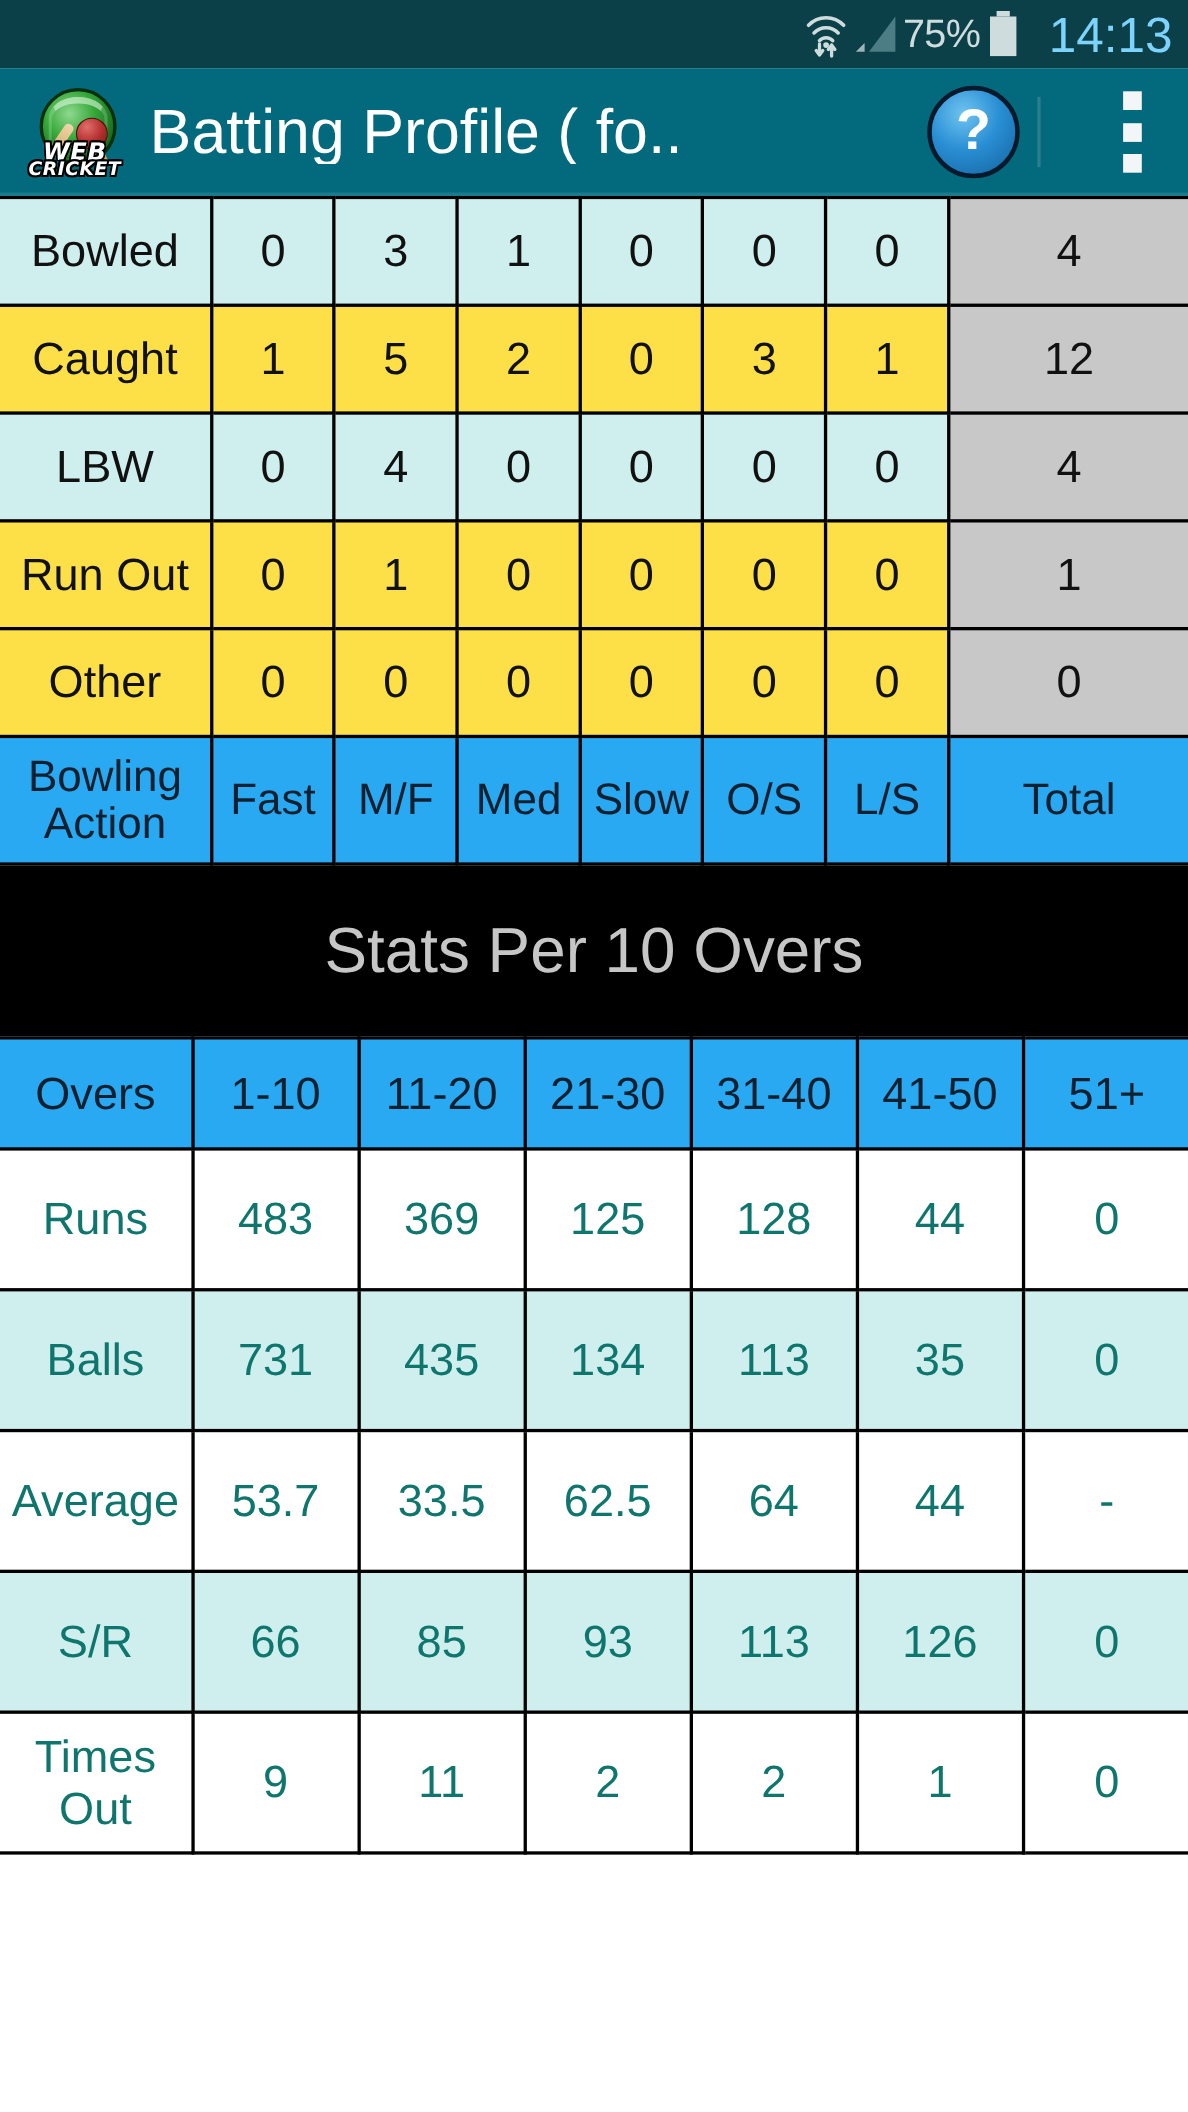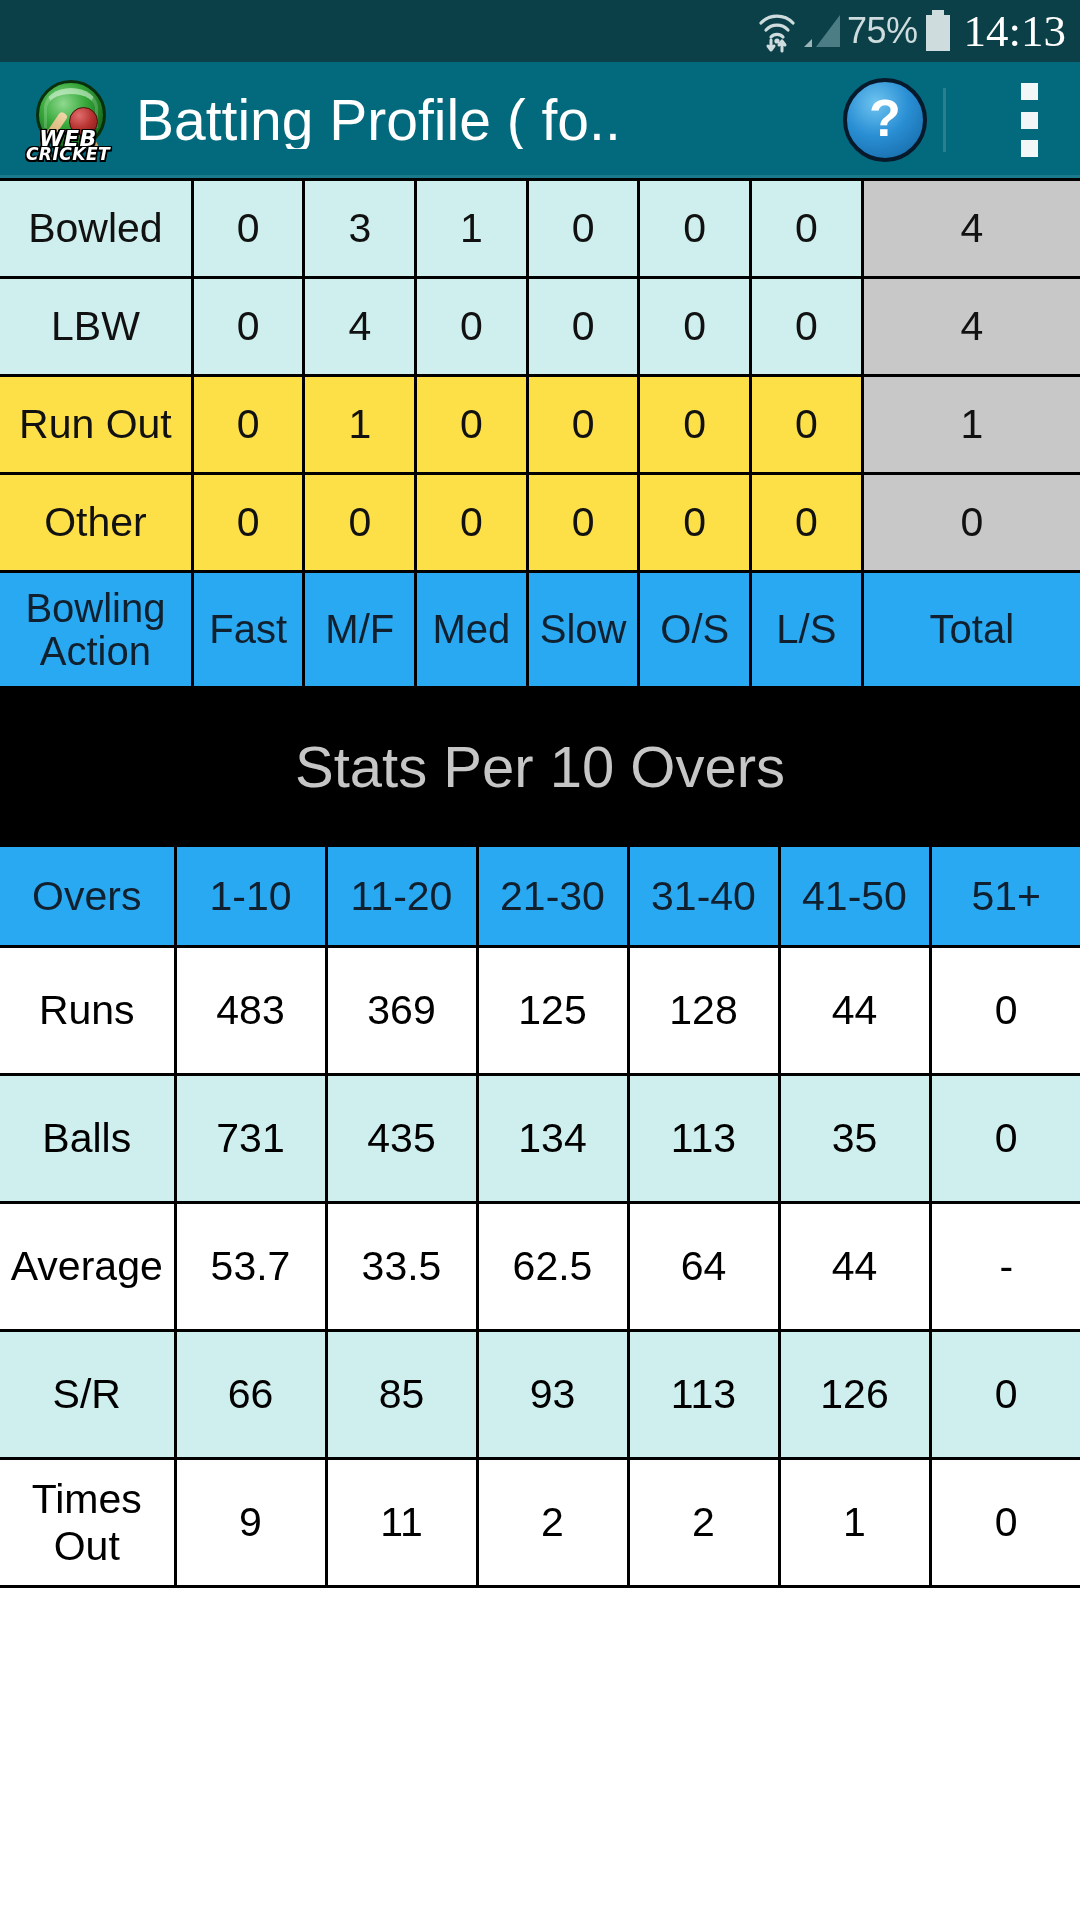--- a/index.html
+++ b/index.html
@@ -16,23 +16,22 @@
     background:#0b4049;
     display:flex; align-items:center; justify-content:flex-end;
     padding-right:14px; gap:5px;
   }
   .sb-icon{ display:flex; align-items:flex-end; }
   .sb-text{
     color:#cfdcdd; font-size:36px; letter-spacing:-0.5px;
     line-height:1; font-family:"Liberation Sans", sans-serif;
   }
   .sb-clock{
-    color:#ffffff; font-size:45px; line-height:1; letter-spacing:0px;
-    margin-left:4px;
-    font-family:Liberation Serif, serif;
+    color:#7dd3fc; font-size:45px; line-height:1; letter-spacing:0px;
+    margin-left:20px;
   }
 
   
   .app-bar{
     height:116px; width:1080px;
     background:#03697d;
     display:flex; align-items:center;
     padding:0 10px 0 22px;
     position:relative;
   }
@@ -152,21 +151,21 @@
 
   
   .table2{
     width:1080px; border-collapse:collapse; table-layout:fixed;
     background:#ffffff;
   }
   .table2 td{
     height:128px;
     border:3px solid #000000;
     text-align:center; vertical-align:middle;
-    font-size:41px; color:#000000;
+    font-size:41px; color:#0f766e;
   }
   .table2 td.lab{ border-left:none; }
   .table2 td.last{ border-right:none; }
   .table2 tr.alt td{ background:#cfeeee; }
   .table2 tr.hdr2 td{
     background:#29a9f2 !important; font-size:41px; color:#11202e;
     height:101px;
   }
   .t2-c0{ width:175px; }
   .t2-c{ width:151px; }
@@ -234,20 +233,30 @@
     <tr class="alt">
       <td class="label-cell t1-c0">Bowled</td>
       <td class="t1-c">0</td>
       <td class="t1-c">3</td>
       <td class="t1-c">1</td>
       <td class="t1-c">0</td>
       <td class="t1-c">0</td>
       <td class="t1-c">0</td>
       <td class="total-cell t1-ct">4</td>
     </tr>
+    <tr>
+      <td class="label-cell t1-c0">Caught</td>
+      <td class="t1-c">1</td>
+      <td class="t1-c">5</td>
+      <td class="t1-c">2</td>
+      <td class="t1-c">0</td>
+      <td class="t1-c">3</td>
+      <td class="t1-c">1</td>
+      <td class="total-cell t1-ct">12</td>
+    </tr>
     <tr class="alt">
       <td class="label-cell t1-c0">LBW</td>
       <td class="t1-c">0</td>
       <td class="t1-c">4</td>
       <td class="t1-c">0</td>
       <td class="t1-c">0</td>
       <td class="t1-c">0</td>
       <td class="t1-c">0</td>
       <td class="total-cell t1-ct">4</td>
     </tr>

